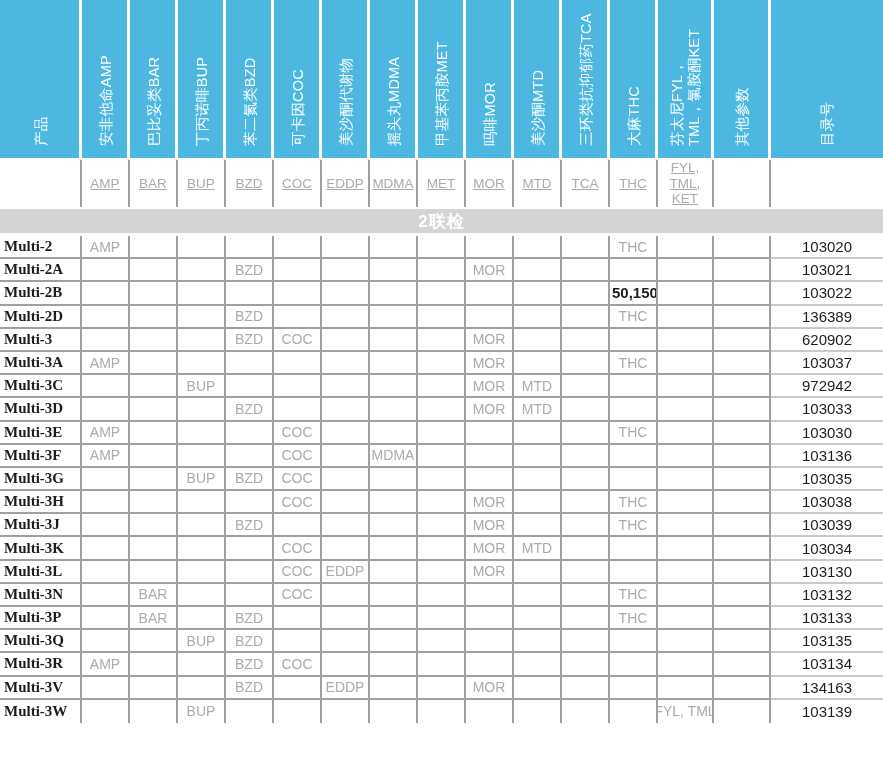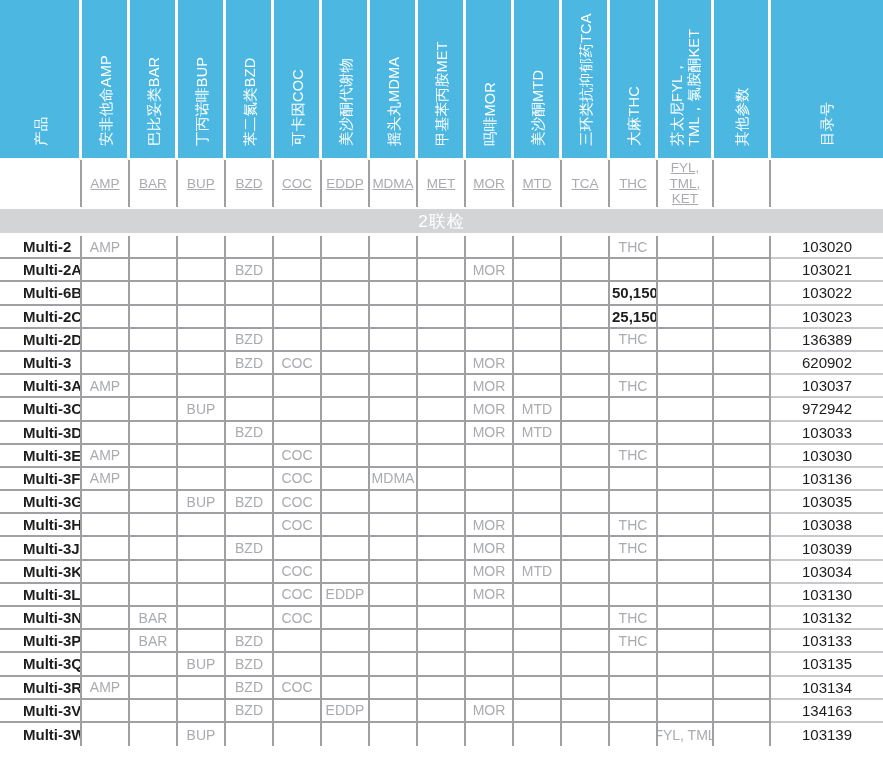--- a/index.html
+++ b/index.html
@@ -39,35 +39,35 @@
     box-sizing:border-box;border-right:2px solid var(--grid);
     display:flex;align-items:center;justify-content:center;text-align:center;
     color:var(--muted);font-size:13.5px;line-height:1.15;white-space:pre-line;text-decoration:underline;
   }
   .scell:last-child{border-right:none;}
 
   
   .section-bar{
     height:24px;margin:3px 0;background:var(--bar-gray);
     display:flex;align-items:center;justify-content:center;
-    color:#fff;font-weight:normal;font-size:17px;letter-spacing:1px;
+    color:#fff;font-weight:bold;font-size:17px;letter-spacing:1px;
   }
 
   
   .row{height:23.2px;}
   .cell{
     box-sizing:border-box;
     border-right:2px solid var(--grid);
     border-bottom:2px solid var(--grid);
     display:flex;align-items:center;justify-content:center;
     color:var(--muted);font-size:14px;overflow:hidden;white-space:nowrap;
   }
   .cell.product{
-    justify-content:flex-start;padding-left:23px;
-    color:var(--dark);font-weight:bold;font-size:15px;
+    justify-content:flex-start;padding-left:4px;
+    color:var(--dark);font-weight:bold;font-size:15px;font-family:Liberation Serif, serif;
   }
   .cell.dark-val{
     color:var(--dark);font-weight:bold;font-size:15px;
     justify-content:flex-start;padding-left:2px;
   }
   .cell.catalog{
     color:var(--dark);font-weight:normal;font-size:15px;
     border-right:none;border-bottom:2px solid var(--grid-light);
   }
   .row:last-child .cell{border-bottom:none;}
@@ -178,54 +178,36 @@
         <div class="cell"></div>
         <div class="cell">MOR</div>
         <div class="cell"></div>
         <div class="cell"></div>
         <div class="cell"></div>
         <div class="cell"></div>
         <div class="cell"></div>
         <div class="cell catalog">103021</div>
       </div>
       <div class="row grid-cols">
-        <div class="cell product">Multi-6B</div>
+        <div class="cell product">Multi-2B</div>
         <div class="cell"></div>
         <div class="cell"></div>
         <div class="cell"></div>
         <div class="cell"></div>
         <div class="cell"></div>
         <div class="cell"></div>
         <div class="cell"></div>
         <div class="cell"></div>
         <div class="cell"></div>
         <div class="cell"></div>
         <div class="cell"></div>
         <div class="cell dark-val">50,150</div>
         <div class="cell"></div>
         <div class="cell"></div>
         <div class="cell catalog">103022</div>
-      </div>
-      <div class="row grid-cols">
-        <div class="cell product">Multi-2C</div>
-        <div class="cell"></div>
-        <div class="cell"></div>
-        <div class="cell"></div>
-        <div class="cell"></div>
-        <div class="cell"></div>
-        <div class="cell"></div>
-        <div class="cell"></div>
-        <div class="cell"></div>
-        <div class="cell"></div>
-        <div class="cell"></div>
-        <div class="cell"></div>
-        <div class="cell dark-val">25,150</div>
-        <div class="cell"></div>
-        <div class="cell"></div>
-        <div class="cell catalog">103023</div>
       </div>
       <div class="row grid-cols">
         <div class="cell product">Multi-2D</div>
         <div class="cell"></div>
         <div class="cell"></div>
         <div class="cell"></div>
         <div class="cell">BZD</div>
         <div class="cell"></div>
         <div class="cell"></div>
         <div class="cell"></div>

